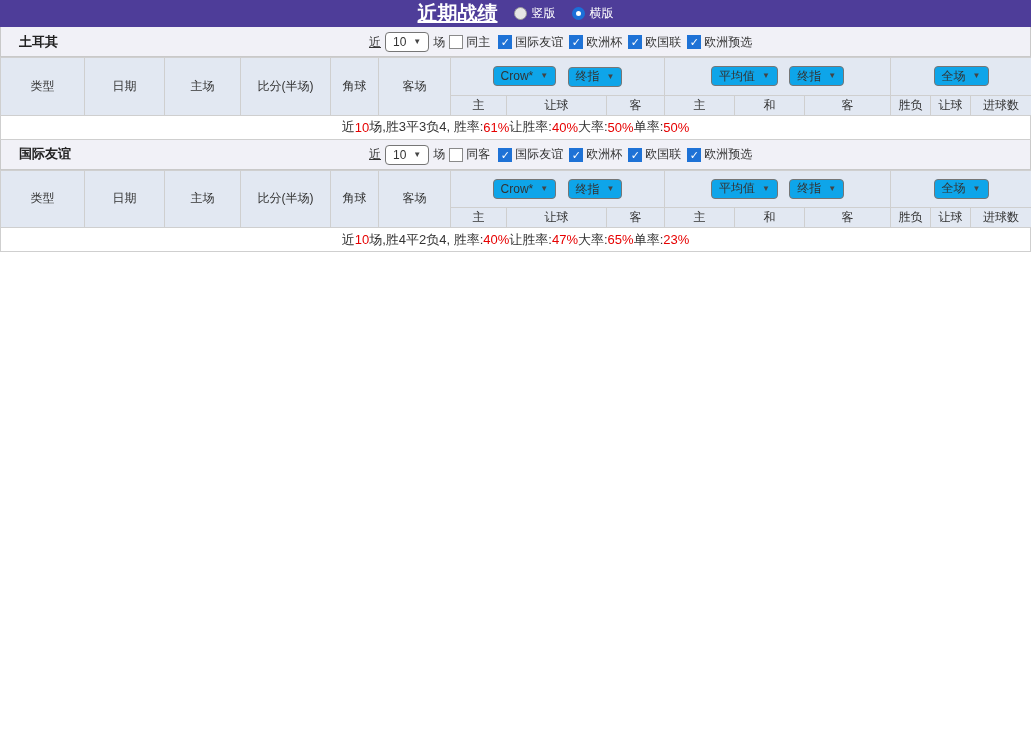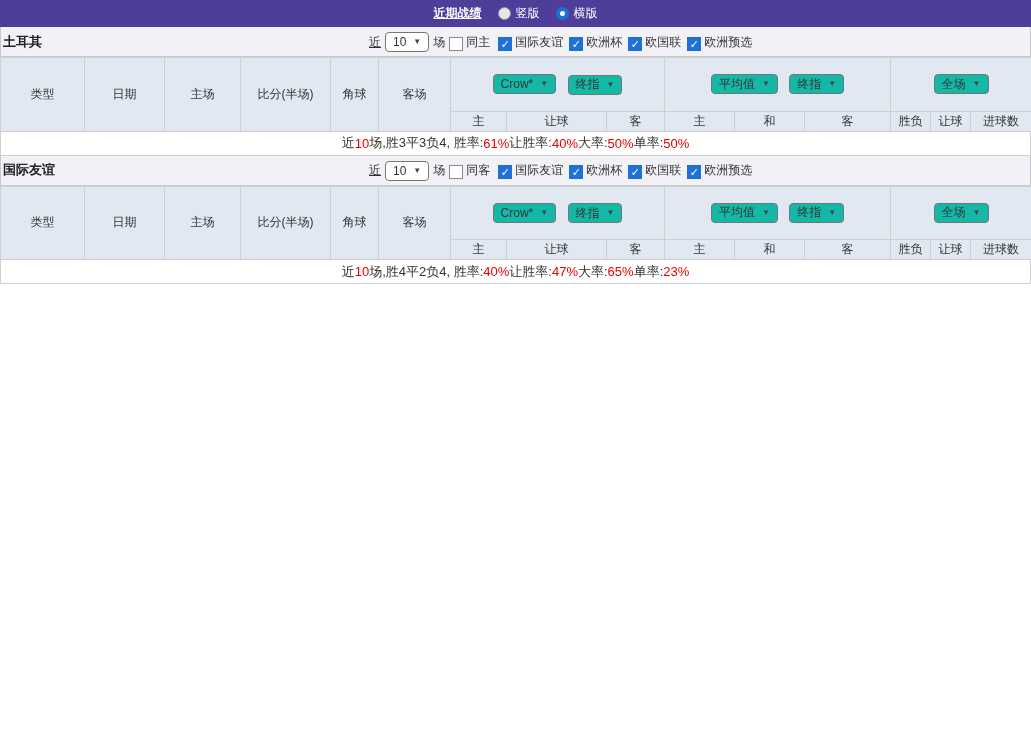--- a/index.html
+++ b/index.html
@@ -13,59 +13,59 @@
   
   .topbar {
     height: 27px;
     background: #4e3d99;
     color: #fff;
     display: flex;
     align-items: center;
     justify-content: center;
     gap: 16px;
   }
-  .topbar .title { font-weight: bold; font-size: 12px; text-decoration: underline; }
+  .topbar .title { font-weight: bold; font-size: 20px; text-decoration: underline; }
   .radio { display: inline-flex; align-items: center; gap: 5px; font-size: 12px; cursor: pointer; }
   .rdot { width: 13px; height: 13px; border-radius: 50%; background: #e6e6e6; border: 1px solid #9a9a9a; display:inline-block; }
   .rdot.checked { background: #fff; border: 4px solid #1b6fd8; }
   
   .sec-head {
     height: 30px;
     background: #f1f1f7;
     border: 1px solid #c9c9c9;
     border-top: none;
     position: relative;
     display: flex;
     align-items: center;
-    padding-left: 2px;
+    padding-left: 18px;
   }
   .team-name { font-weight: bold; font-size: 13px; color: #222; }
   .filters { position: absolute; left: 368px; top: 0; height: 30px; display: flex; align-items: center; gap: 4px; white-space: nowrap; }
   .near { text-decoration: underline; }
   .select {
     display: inline-flex; align-items: center; gap: 7px;
     border: 1px solid #767676; border-radius: 4px;
     background: #fff; padding: 1px 7px; height: 20px; cursor: pointer;
   }
   .chev { font-size: 8px; color: #444; line-height: 1; }
-  .cbl { display: inline-flex; align-items: flex-end; gap: 3px; cursor: pointer; }
+  .cbl { display: inline-flex; align-items: center; gap: 3px; cursor: pointer; }
   .cb {
     width: 14px; height: 14px; border: 1px solid #8a8a8a; background: #fff;
     display: inline-block; font-size: 11px; line-height: 13px; text-align: center; color: #fff;
   }
   .cb.checked { background: #1e72d6; border-color: #1e72d6; }
   .leagues { display: inline-flex; align-items: center; gap: 6px; margin-left: 4px; }
   
   table { border-collapse: collapse; width: 1031px; table-layout: fixed; }
   th, td { border: 1px solid #cfcfcf; text-align: center; font-size: 12px; overflow: hidden; white-space: nowrap; }
   thead th { background: #e2e8f2; font-weight: normal; color: #333; }
   tr.h1 th { height: 27px; }
   tr.h2 th { height: 20px; }
   .grp { vertical-align: middle; }
-  .grp .select { margin: 16px 4px; background: #14b8a6; }
+  .grp .select { margin: 8px 4px; background: #0ea5e9; }
   
   .summary {
     height: 24px;
     border: 1px solid #cfcfcf; border-top: none;
     display: flex; align-items: center; justify-content: center;
     background: #fff; font-size: 13px; color: #333;
   }
   .summary .red { color: #e60000; }
 </style>
 </head>

